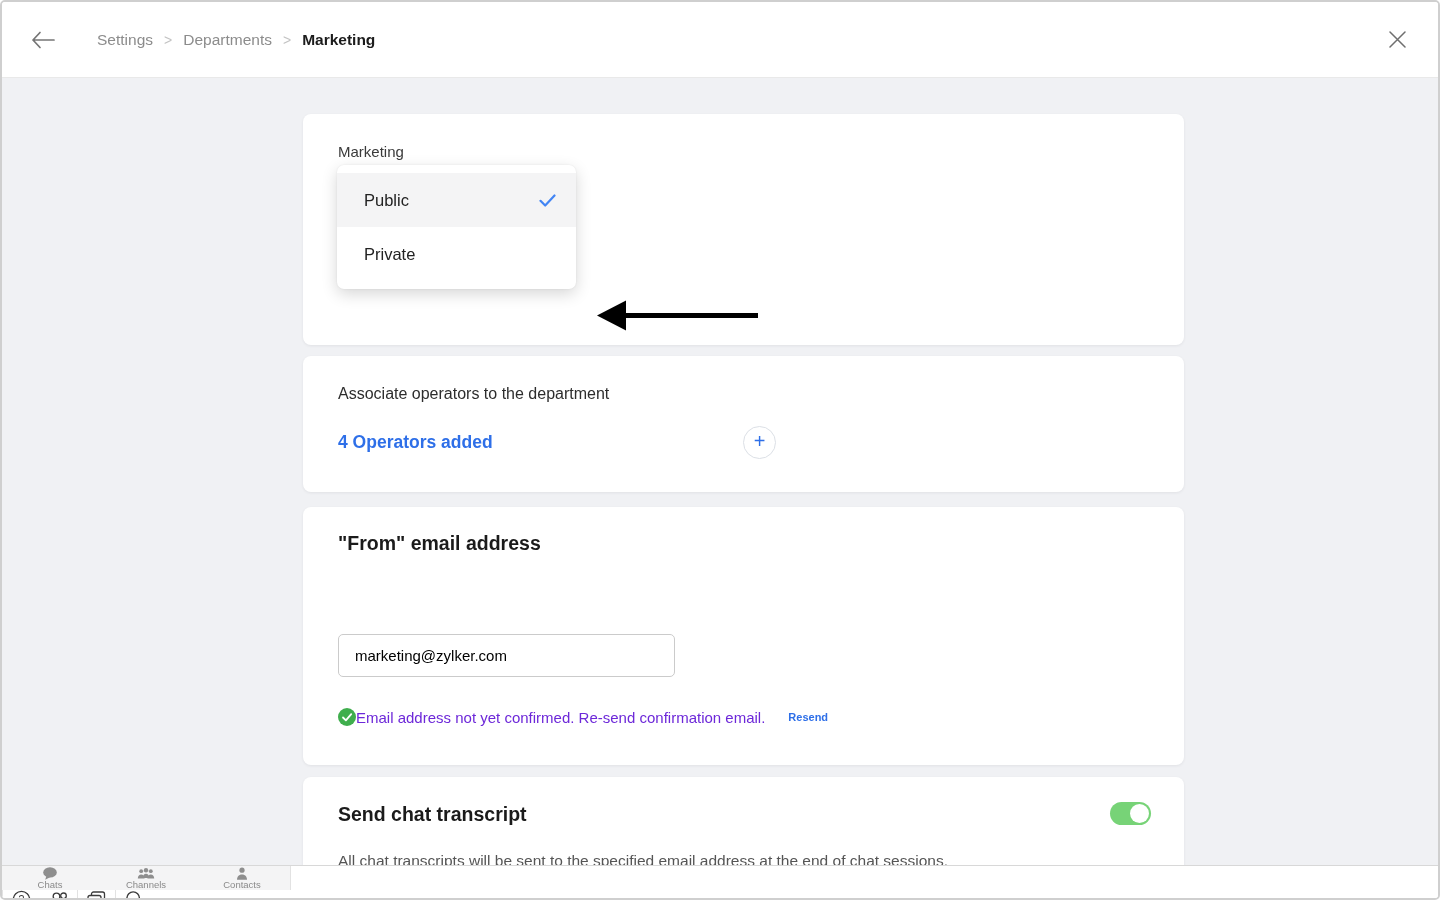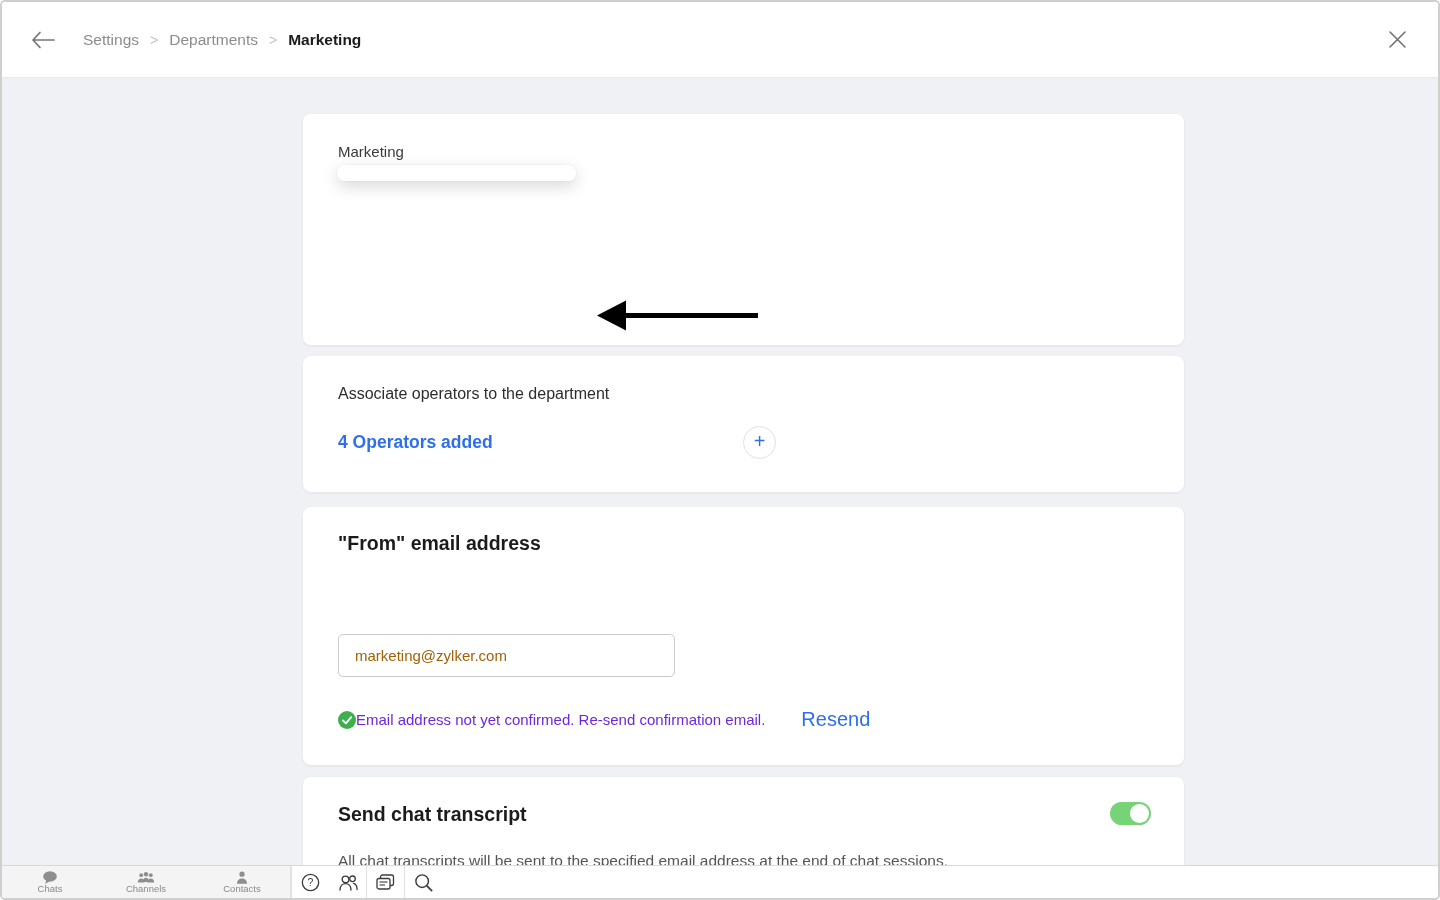--- a/index.html
+++ b/index.html
@@ -10,21 +10,21 @@
     -webkit-font-smoothing:antialiased;
   }
 
   
   .header {
     position:absolute; top:0; left:0; right:0; height:76px; background:#fff;
     border-bottom:1px solid #e9e9e9; display:flex; align-items:center;
     padding:0 30px 0 29px; box-sizing:border-box; z-index:10;
   }
   .back-btn { width:26px; height:20px; display:flex; align-items:center; cursor:pointer; }
-  .breadcrumb { display:flex; align-items:center; margin-left:26px; font-size:15.5px; }
+  .breadcrumb { display:flex; align-items:center; margin-left:40px; font-size:15.5px; }
   .crumb { color:#8c8c8c; cursor:pointer; }
   .crumb-sep { color:#c3c3c3; margin:0 11px; font-size:14px; }
   .crumb-current { color:#1c1c1c; font-weight:600; }
   .close-btn { margin-left:auto; width:22px; height:22px; display:flex; align-items:center; justify-content:center; cursor:pointer; }
 
   
   .main { position:absolute; top:76px; bottom:32px; left:0; right:0; background:#f0f1f4; overflow:hidden; }
   .card {
     position:absolute; left:301px; width:881px; background:#fff; border-radius:8px;
     box-shadow:0 1px 3px rgba(25,30,40,0.07); box-sizing:border-box;
@@ -58,42 +58,42 @@
     padding-bottom:2px;
   }
 
   
   .card-heading { position:absolute; left:35px; font-size:19.5px; font-weight:700; color:#1b1b1b; }
   .card-desc { position:absolute; left:35px; font-size:15.5px; color:#555; line-height:23px; }
   #card-email .card-heading { top:25px; }
   #card-email .card-desc { top:58px; width:740px; }
   .email-input {
     position:absolute; left:35px; top:127px; width:337px; height:43px; box-sizing:border-box;
-    border:1px solid #cbcbcb; border-radius:5px; padding:0 16px; font-size:15px; color:#a16207;
+    border:1px solid #cbcbcb; border-radius:5px; padding:0 16px; font-size:15px; color:#000000;
     font-family:"Liberation Sans", sans-serif; outline:none; background:#fff;
   }
   .confirm-row { position:absolute; left:35px; top:201px; display:flex; align-items:center; }
   .confirm-text { font-size:15px; color:#6d28d9; }
-  .resend-link { margin-left:36px; font-size:20px; font-weight:400; color:#2e6fe8; cursor:pointer; }
+  .resend-link { margin-left:23px; font-size:11px; font-weight:700; color:#2e6fe8; cursor:pointer; }
 
   
   #card-transcript .card-heading { top:26px; }
   #card-transcript .card-desc { top:72px; width:760px; }
   .toggle {
     position:absolute; left:807px; top:25px; width:41px; height:23px; border-radius:12px;
     background:#77d377; cursor:pointer;
   }
   .toggle .knob {
     position:absolute; right:2px; top:2px; width:19px; height:19px; border-radius:50%; background:#fff;
   }
 
   
   .bottom-bar {
     position:absolute; left:0; right:0; bottom:0; height:32px; background:#fff;
-    border-top:1px solid #d8d8d8; display:flex; align-items:stretch; z-index:20;
+    border-top:1px solid #d8d8d8; display:flex; align-items:stretch; z-index:20;flex-direction:column;
   }
   .tabs { width:288px; background:#f4f4f5; display:flex; border-right:1px solid #e2e2e2; }
   .tab { flex:1; display:flex; flex-direction:column; align-items:center; justify-content:center; cursor:pointer; padding-top:1px; }
   .tab-label { font-size:9.5px; color:#8a8a8a; margin-top:0px; line-height:10px; }
   .smart-chat { flex:1; display:flex; align-items:center; padding-left:12px; }
   .smart-chat input {
     border:none; outline:none; width:100%; font-size:14.5px; color:#333;
     font-family:"Liberation Sans", sans-serif; background:transparent;
   }
   .smart-chat input::placeholder { color:#a5a5a5; }
@@ -124,20 +124,29 @@
         <path d="M1 1 L16 16 M16 1 L1 16" stroke="#6f6f6f" stroke-width="1.5" stroke-linecap="round"></path>
       </svg>
     </div>
   </div>
 
   <div class="main">
 
     <div class="card" id="card-visibility">
       <div class="dept-label">Marketing</div>
       <div class="dropdown">
+        <div class="dd-option selected">
+          <span>Public</span>
+          <svg width="17" height="13" viewBox="0 0 17 13">
+            <path d="M1.5 6.8 L6.2 11.5 L15.5 1.5" stroke="#4285f4" stroke-width="2.2" fill="none" stroke-linecap="round" stroke-linejoin="round"></path>
+          </svg>
+        </div>
+        <div class="dd-option">
+          <span>Private</span>
+        </div>
       </div>
       <svg class="pointer-arrow" viewBox="0 0 161 31">
         <polygon points="0,15.5 29,0.5 29,30.5" fill="#000"></polygon>
         <rect x="27" y="13" width="134" height="5" fill="#000"></rect>
       </svg>
     </div>
 
     <div class="card" id="card-operators">
       <div class="op-title">Associate operators to the department</div>
       <div class="op-link">4 Operators added</div>

